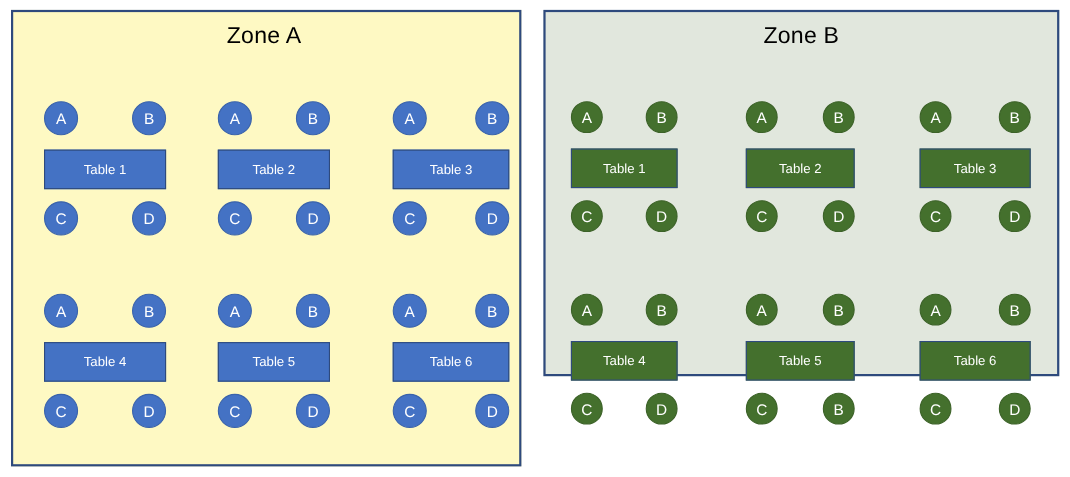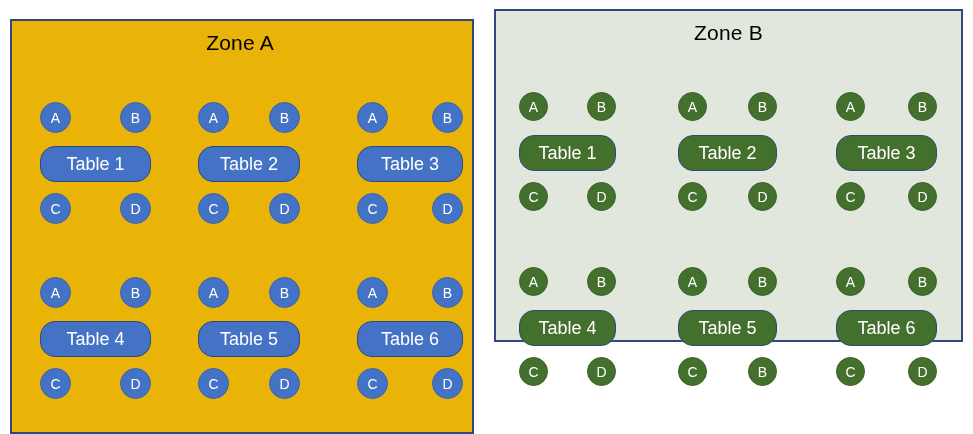--- a/index.html
+++ b/index.html
@@ -23,24 +23,24 @@
   }
 
   .zone {
     position: absolute;
     box-sizing: border-box;
     border: 2px solid #2e4a7d;
   }
 
   #zone-a {
     left: 10px;
-    top: 19px;
+    top: 9px;
     width: 464px;
     height: 415px;
-    background: #eab308;
+    background: #fef9c3;
   }
 
   #zone-b {
     left: 494px;
     top: 9px;
     width: 469px;
     height: 333px;
     background: #e1e7dd;
   }
 
@@ -82,22 +82,21 @@
   }
 
   .table-rect {
     position: absolute;
     left: 0;
     box-sizing: border-box;
     display: flex;
     align-items: center;
     justify-content: center;
     color: #ffffff;
-    font-size: 18px;
-    border-radius: 15px;
+    font-size: 12px;
   }
 
   
   .theme-a .seat {
     width: 31px;
     height: 31px;
     background: #4472c4;
     border: 1px solid #3a63ab;
   }
   .theme-a .table-rect {

